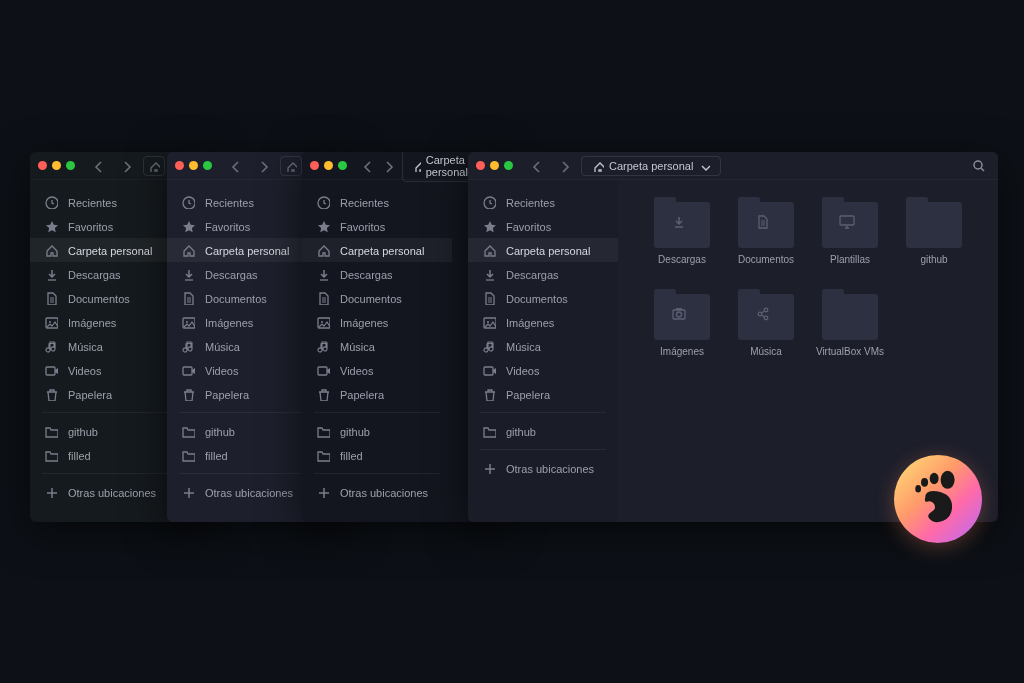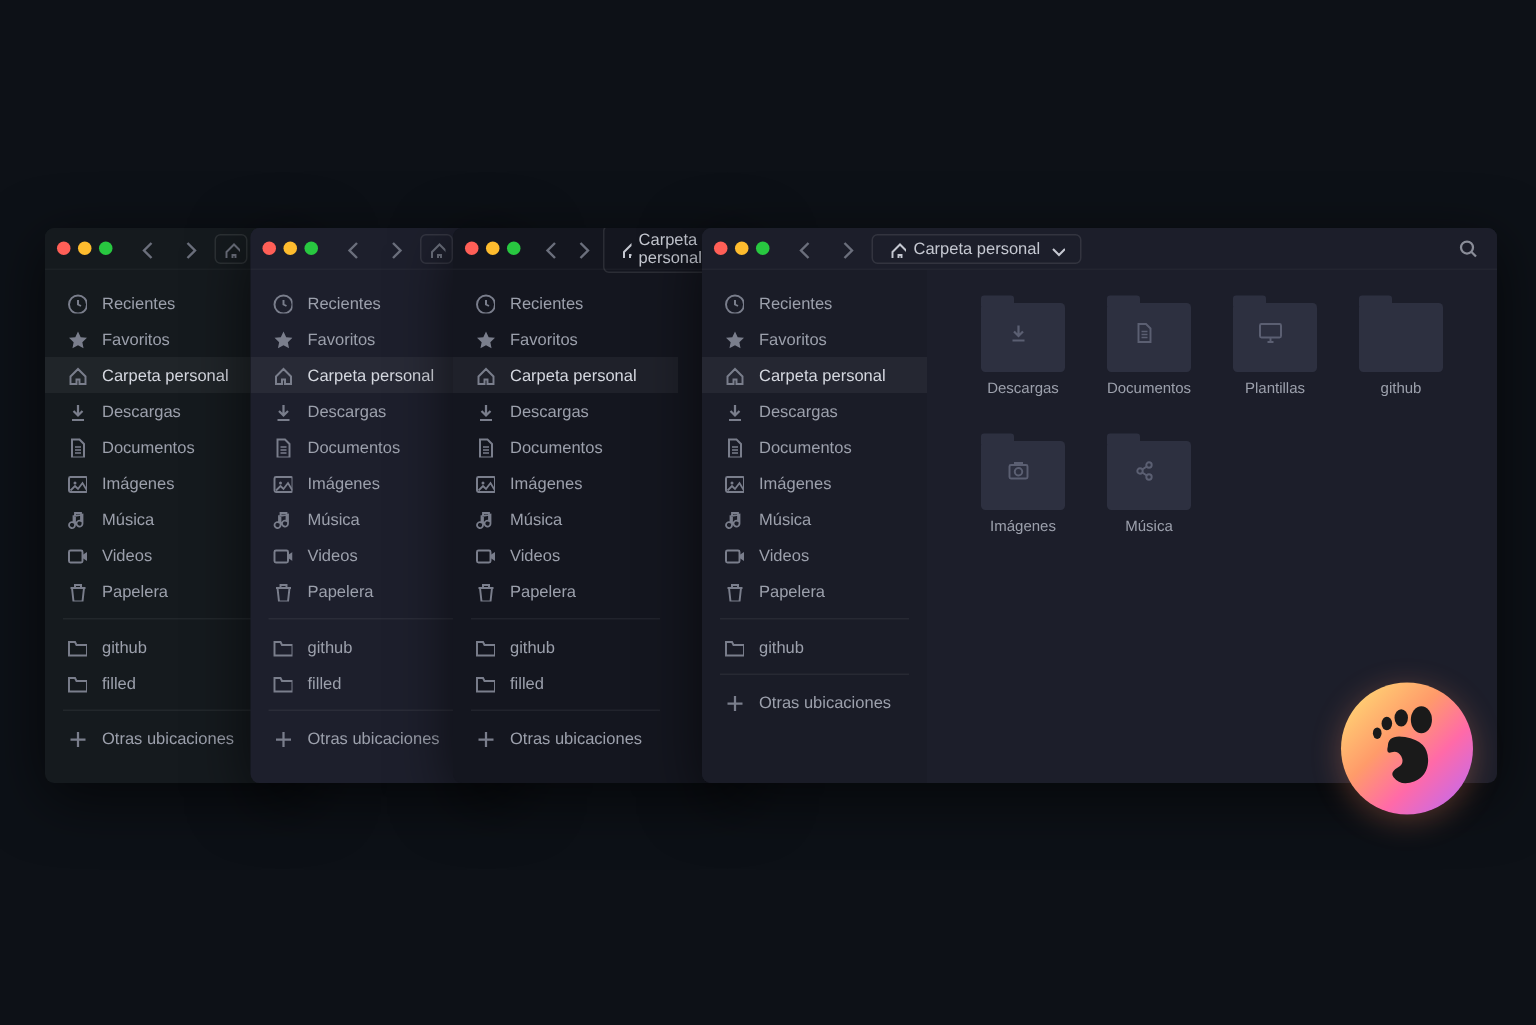--- a/index.html
+++ b/index.html
@@ -758,20 +758,24 @@
           </div>
     <div class="folder-label">Imágenes</div>
         </div>
         <div class="folder">
     <div class="folder-icon">
             <svg width="22" height="22">
               <use href="#i-share"></use>
             </svg>
           </div>
     <div class="folder-label">Música</div>
+        </div>
+        <div class="folder">
+    <div class="folder-icon"></div>
+    <div class="folder-label">VirtualBox VMs</div>
         </div>
       </div>
   </div>
 </div>
 
 <div class="logo">
   <svg viewBox="0 0 100 100" width="64" height="64">
     <g fill="#1a1a1a">
       <ellipse cx="65" cy="20" rx="11" ry="14"></ellipse>
       <ellipse cx="44" cy="18" rx="7" ry="9"></ellipse>

